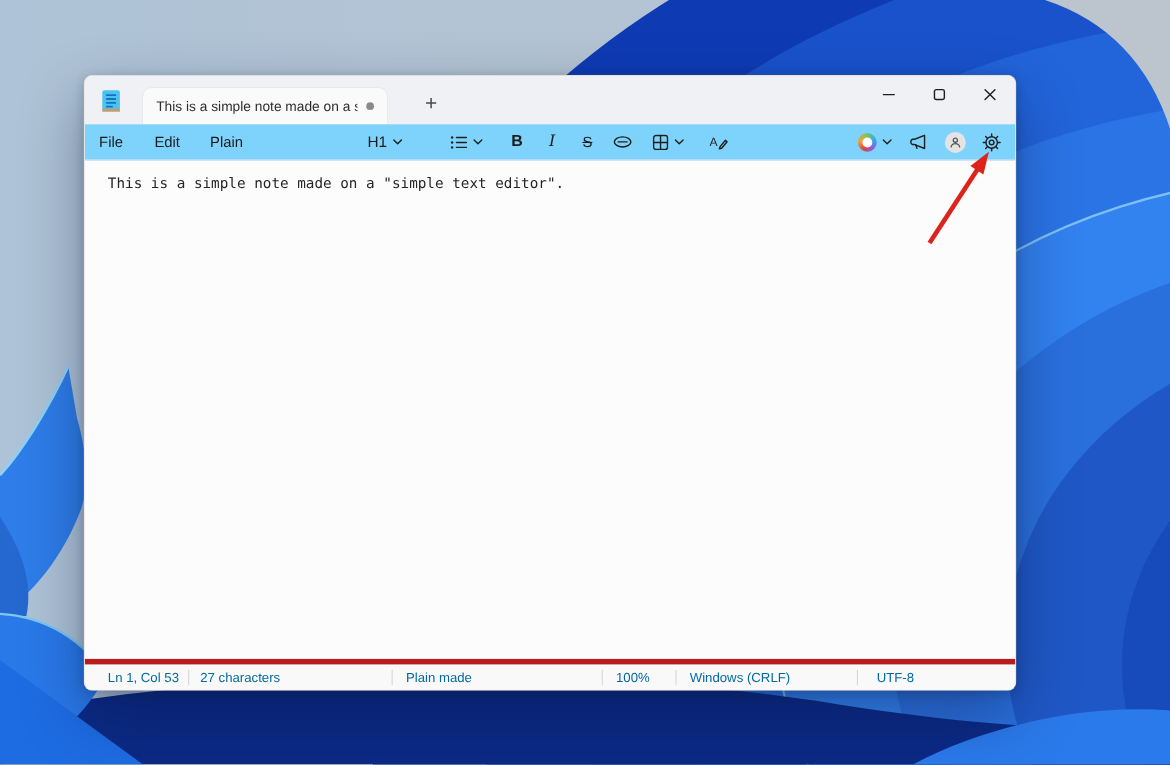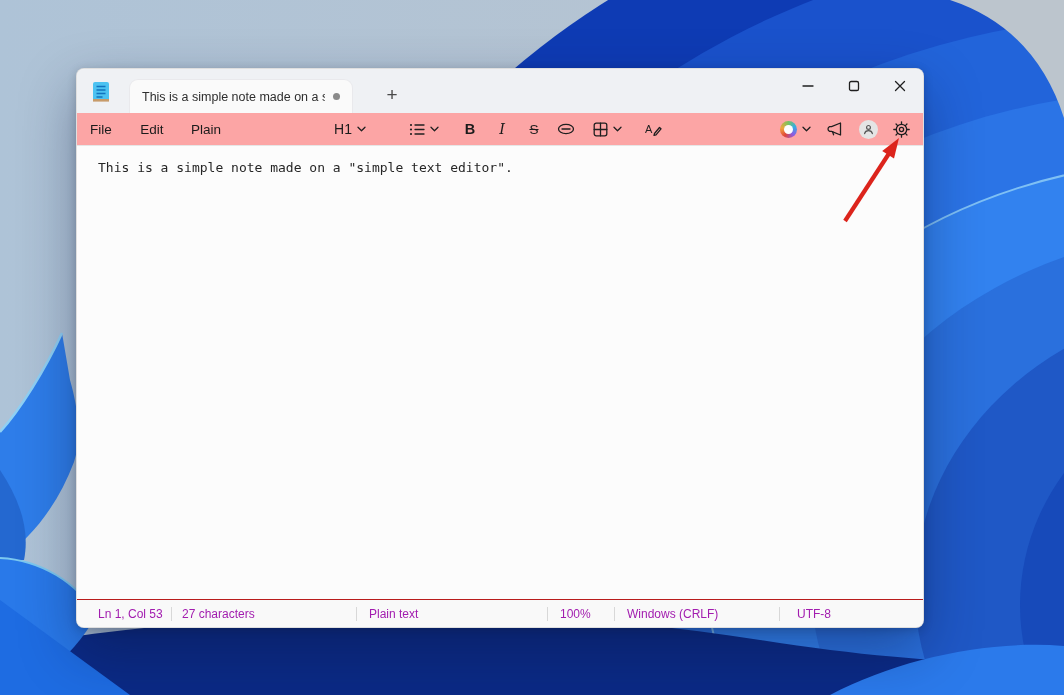--- a/index.html
+++ b/index.html
@@ -27,21 +27,21 @@
     border-radius:9px 9px 0 0; display:flex; align-items:center; padding:0 12px; gap:8px;
   }
   .tab-title { flex:1; font-size:12.5px; color:#2e2e2e; white-space:nowrap; overflow:hidden; }
   .dirty-dot { width:7px; height:7px; border-radius:50%; background:#8a8a8a; flex:0 0 auto; }
   .newtab { position:absolute; left:300px; bottom:3px; width:30px; height:30px; border-radius:6px;
     display:flex; align-items:center; justify-content:center; color:#4a4a4a; font-size:19px; font-weight:300; }
   .caption-btns { position:absolute; right:0; top:0; height:36px; display:flex; }
   .cap-btn { width:46px; height:34px; display:flex; align-items:center; justify-content:center; }
 
   
-  .toolrow { height:33px; background:#fca5a5; border-bottom:1px solid #e6e6e6; position:relative; flex:0 0 auto;
+  .toolrow { height:33px; background:#7dd3fc; border-bottom:1px solid #e6e6e6; position:relative; flex:0 0 auto;
              font-size:13.5px; color:#1b1b1b; }
   .trbtn { position:absolute; top:0; height:32px; display:flex; align-items:center; justify-content:center; gap:5px; }
   .m-file { left:6px;   width:36px; }
   .m-edit { left:56px;  width:38px;text-align:center; }
   .m-view { left:108px; width:42px; }
   .t-h1   { left:248px; width:50px; font-size:14px; }
   .t-list { left:322px; width:50px; }
   .t-bold { left:378px; width:30px; font-weight:700; font-size:14.5px; }
   .t-ital { left:410px; width:30px; font-family:"DejaVu Serif", serif; font-style:italic; font-size:14.5px; }
   .t-strk { left:442px; width:30px; font-size:13.5px; text-decoration:line-through; }
@@ -55,22 +55,22 @@
   .copilot-dot::after { content:""; position:absolute; left:4px; top:4px; width:9px; height:9px;
     border-radius:50%; background:#fdfdfd; }
   .avatar-circ { width:19px; height:19px; border-radius:50%; background:#e4e4e4;
     display:flex; align-items:center; justify-content:center; }
 
   
   .editor { flex:1 1 auto; background:#fcfcfc; padding:13px 21px;
     font-family:"DejaVu Sans Mono", monospace; font-size:13px; color:#262626; line-height:1.45; }
 
   
-  .statusbar { height:28px; flex:0 0 auto; background:#f9f9f9; border-top:1px solid #b91c1c;
-    display:flex; align-items:center; font-size:12px; color:#a21caf; }
+  .statusbar { height:28px; flex:0 0 auto; background:#f9f9f9; border-top:5px solid #b91c1c;
+    display:flex; align-items:center; font-size:12px; color:#0369a1; }
   .sb-cell { white-space:nowrap; }
   .sb-div { width:1px; height:14px; background:#d8d8d8; flex:0 0 auto; }
   .c1 { width:94px;  padding-left:21px; }
   .c2 { width:184px; padding-left:10px; }
   .c3 { width:190px; padding-left:12px; }
   .c4 { width:66px;  padding-left:12px; }
   .c5 { width:164px; padding-left:12px; }
   .c6 { flex:1; padding-left:17px; }
 
   .icon-stroke { stroke:#1f1f1f; fill:none; stroke-width:1.3; stroke-linecap:round; stroke-linejoin:round; }
@@ -269,21 +269,21 @@
 
   <div class="editor">
     <span>This is a simple note made on a "simple text editor".</span>
   </div>
 
   <div class="statusbar">
     <span class="sb-cell c1">Ln 1, Col 53</span>
     <span class="sb-div"></span>
     <span class="sb-cell c2">27 characters</span>
     <span class="sb-div"></span>
-    <span class="sb-cell c3">Plain text</span>
+    <span class="sb-cell c3">Plain made</span>
     <span class="sb-div"></span>
     <span class="sb-cell c4">100%</span>
     <span class="sb-div"></span>
     <span class="sb-cell c5">Windows (CRLF)</span>
     <span class="sb-div"></span>
     <span class="sb-cell c6">UTF-8</span>
   </div>
 </div>
 
 <svg class="annot" width="1064" height="695" viewBox="0 0 1064 695">

